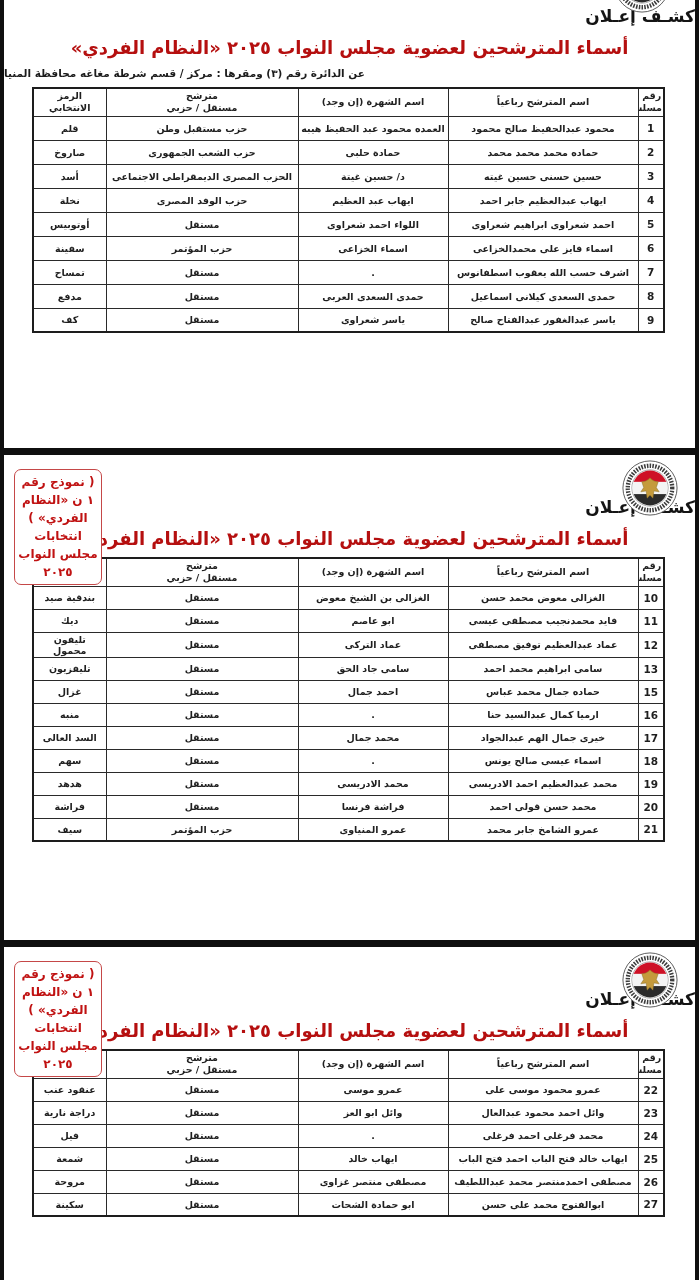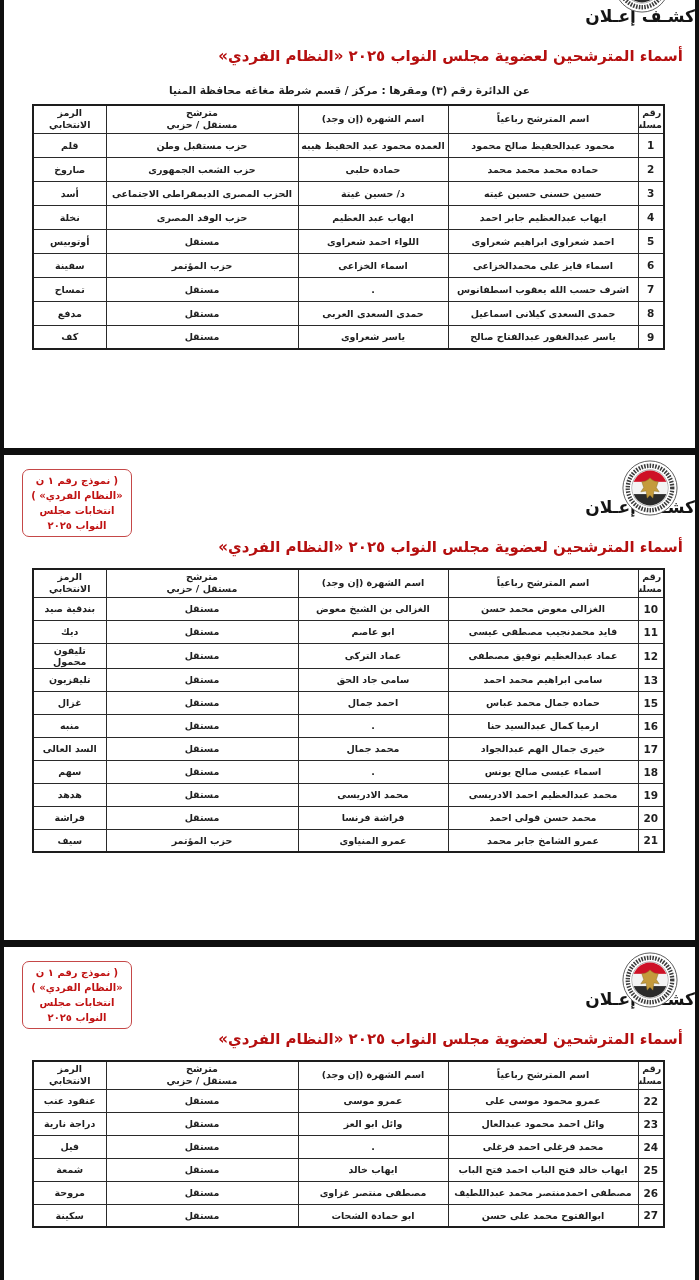--- a/index.html
+++ b/index.html
@@ -17,32 +17,32 @@
   .page-2{height:485px;}
   .page-3{height:333px;}
   .page-separator{height:7px;background:#0f0f0f;}
 
   .doc-title{
     font-size:17px;font-weight:bold;color:#141414;
     margin:0;padding-top:6px;letter-spacing:1px;
   }
   .page-2 .doc-title,.page-3 .doc-title{padding-top:42px;}
   .doc-subtitle{
-    font-size:15px;font-weight:bold;color:#b50f0f;
-    margin:12px;padding-top:9px;
+    text-align:center;font-size:18px;font-weight:bold;color:#b50f0f;
+    margin:2px;padding-top:9px;
   }
   .district-line{
-    text-align:center;font-size:10.5px;font-weight:bold;color:#1c1c1c;
+    text-align:left;font-size:10.5px;font-weight:bold;color:#1c1c1c;
     margin:0;padding-top:7px;
   }
 
   .form-box{
-    position:absolute;top:14px;left:18px;width:110px;
+    position:absolute;top:14px;left:10px;width:88px;
     border:1px solid #c54848;border-radius:7px;
-    color:#c01212;font-size:10px;font-weight:bold;line-height:1.5;
+    color:#c01212;font-size:12px;font-weight:bold;line-height:1.5;
     text-align:center;padding:3px 2px;box-sizing:border-box;background:#fff;
   }
   .logo{position:absolute;top:4px;right:16px;width:58px;height:58px;}
   .page-1 .logo{top:-44px;right:24px;}
   .logo svg{width:100%;height:100%;display:block;}
 
   table.cand{
     border-collapse:collapse;table-layout:fixed;
     width:631px;margin:8px 30px 0 0;
     border:2px solid #1d1d1d;

